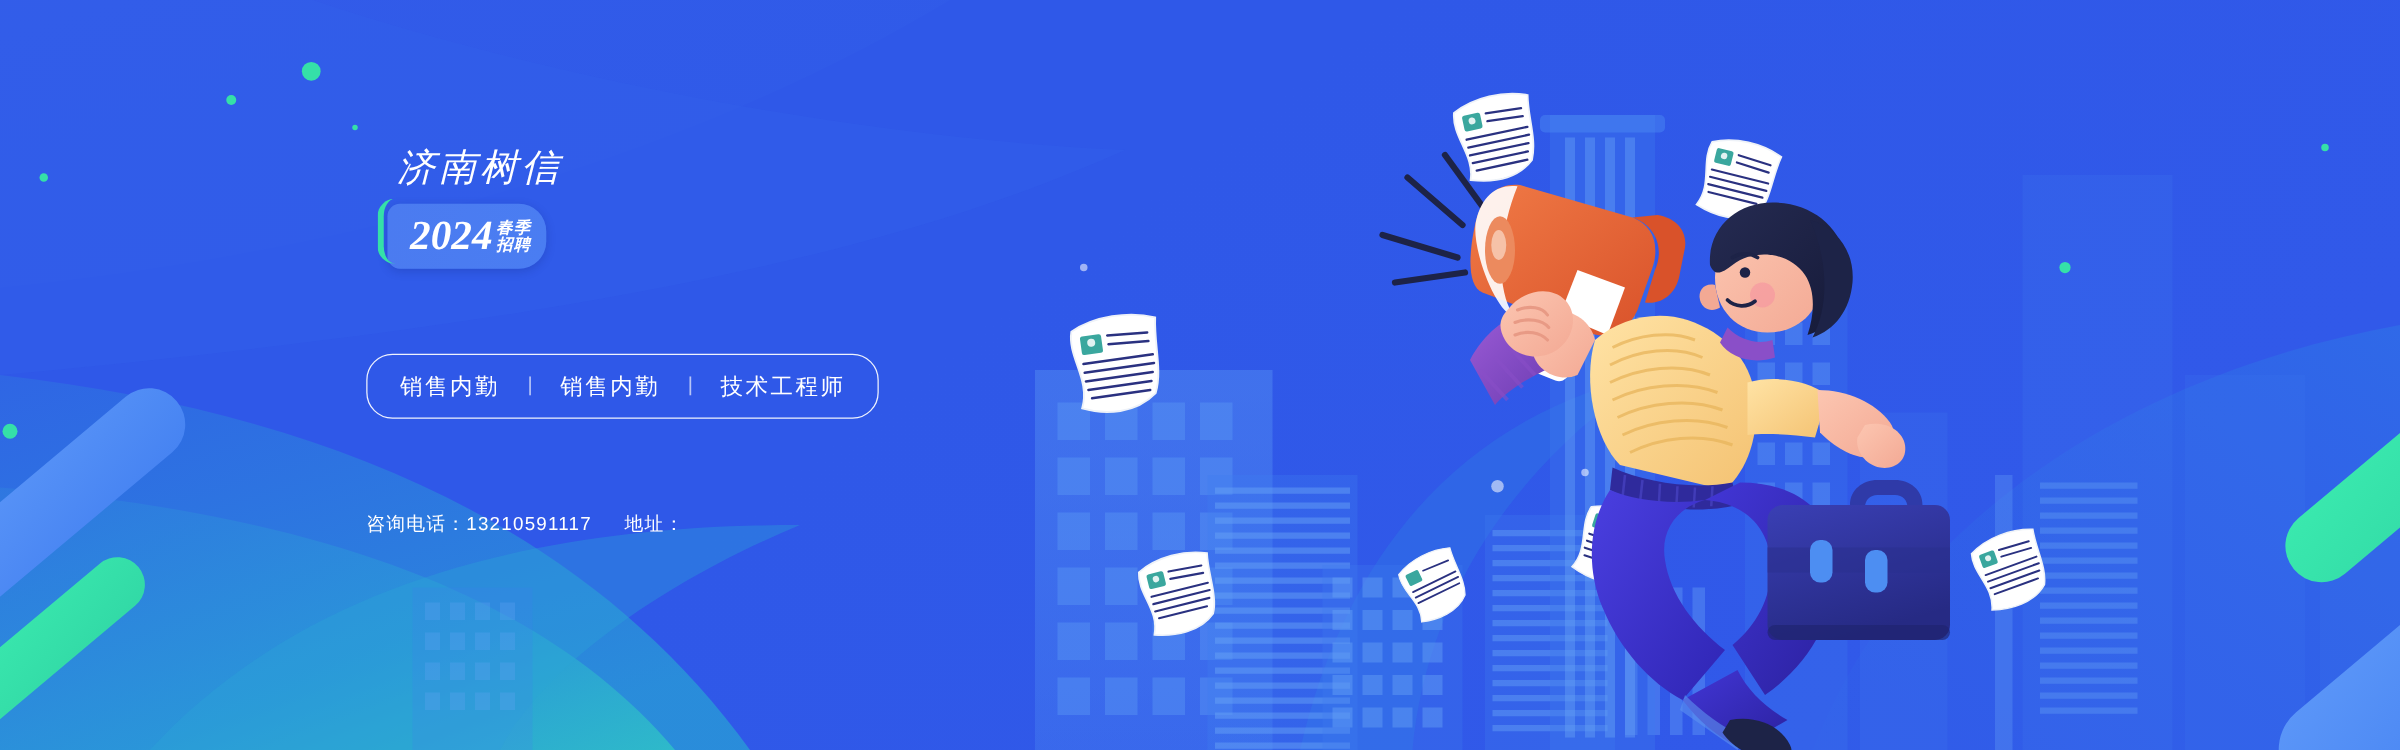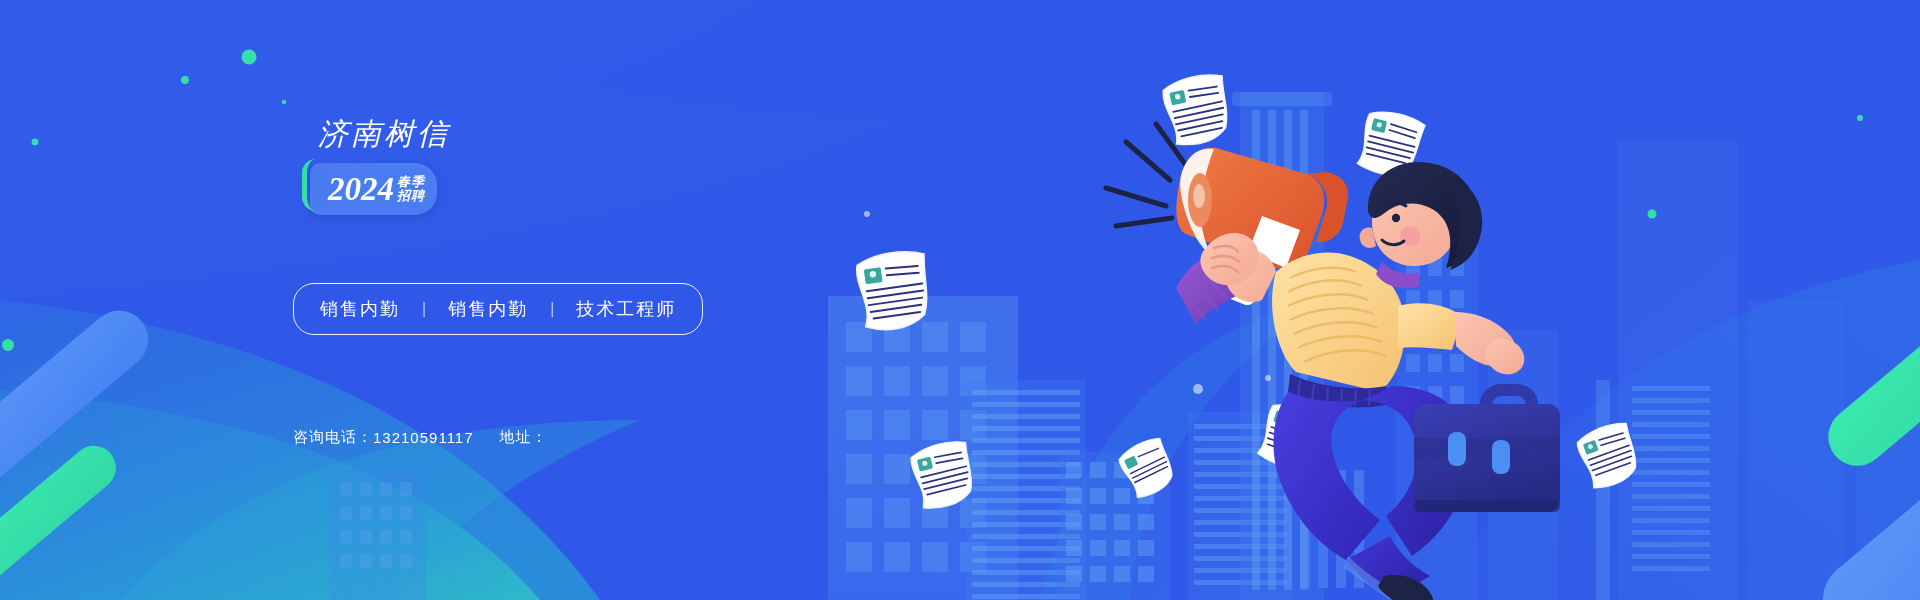--- a/index.html
+++ b/index.html
@@ -78,21 +78,21 @@
     border-radius:21px;
   }
   .positions .pos {
     font-size:18px; color:#ffffff; letter-spacing:2px; white-space:nowrap;
   }
   .positions .sep {
     color:rgba(255,255,255,.65); margin:0 22px; font-size:16px;
   }
 
   .contact {
-    position:absolute; left:293px; top:428px;
+    position:absolute; left:293px; top:410px;
     display:flex; align-items:center; white-space:nowrap;
   }
   .contact span { font-size:15px; color:#ffffff; letter-spacing:1px; }
   .contact .gap { display:inline-block; width:26px; }
 </style>
 </head>
 <body>
 
 <div class="banner">
 

